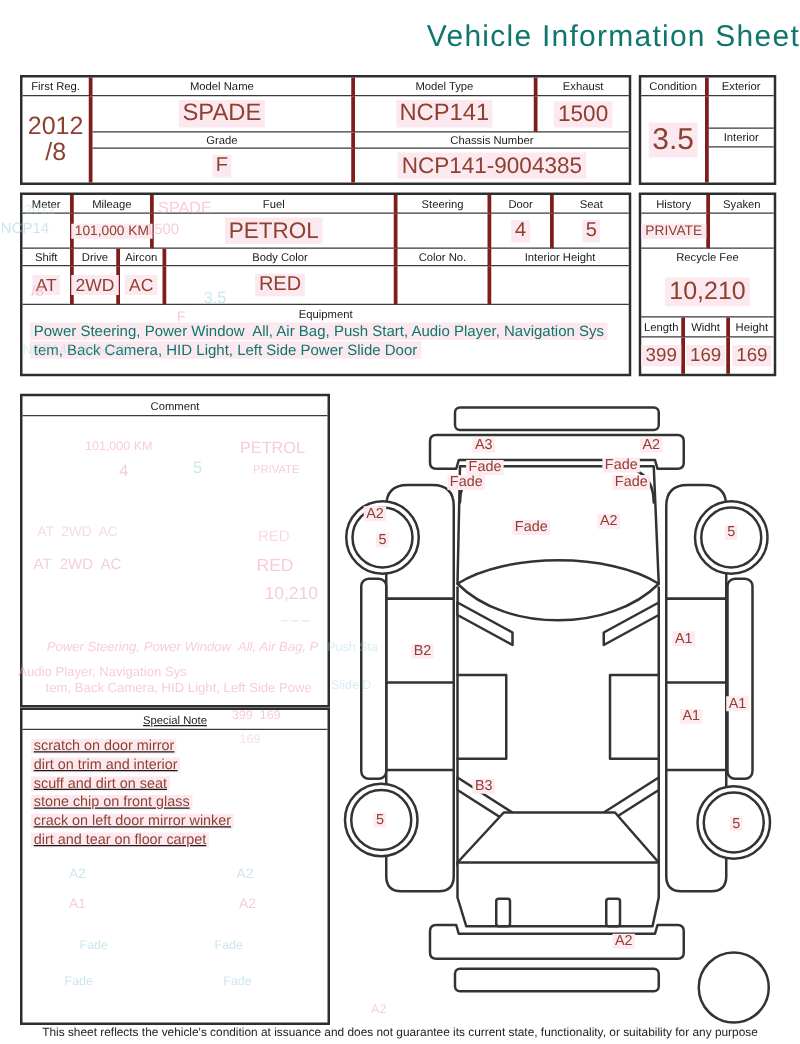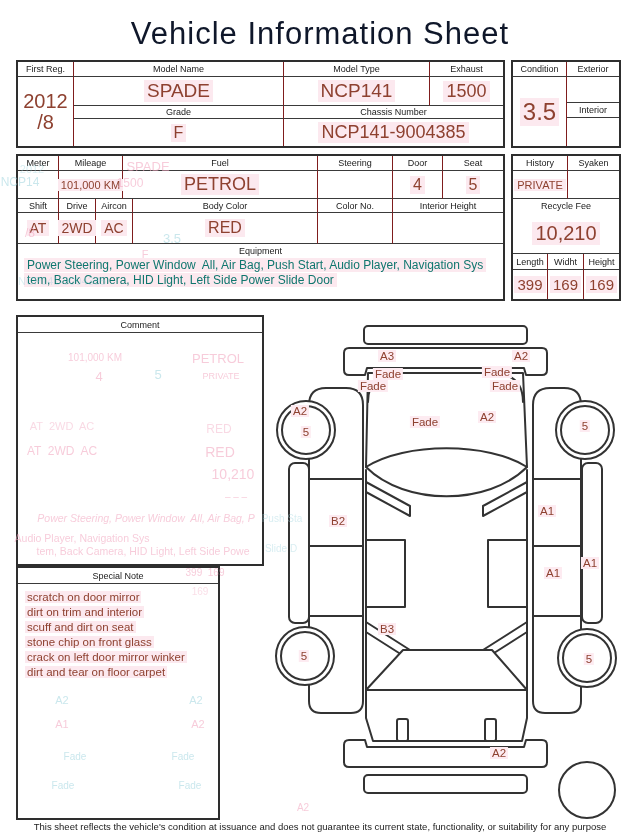--- a/index.html
+++ b/index.html
@@ -1,23 +1,23 @@
 <!DOCTYPE html>
 <html><head>
 <meta charset="utf-8">
 <style>
   html,body{margin:0;padding:0;background:#fff;}
   .sheet{position:relative;width:640px;height:835px;background:#ffffff;
          font-family:"Liberation Sans","DejaVu Sans",sans-serif;color:#1a1a1a;overflow:hidden;}
-  .title{position:absolute;top:16px;left:0;width:100%;text-align:center;
-         font-size:31px;letter-spacing:1px;color:#0f172a;}
+  .title{position:absolute;top:16px;left:0;width:100%;text-align:right;
+         font-size:24px;letter-spacing:1px;color:#0f766e;}
   .box{position:absolute;border:2px solid #2e2e2e;background:#fff;box-sizing:border-box;}
   .h{font-size:9px;display:flex;align-items:center;justify-content:center;color:#1a1a1a;}
   .c{display:flex;align-items:center;justify-content:center;}
-  .br{border-right:1px solid #7f1d1d;} .bb{border-bottom:1px solid #3a3a3a;}
+  .br{border-right:3px solid #7f1d1d;} .bb{border-bottom:1px solid #3a3a3a;}
   .val{color:#8e4130;}
   .hl{background:#fce9ef;padding:0 3px;white-space:pre;}
   
   #tbl-vehicle{left:16px;top:60px;width:489px;height:88px;display:grid;
     grid-template-columns:56px 210px 146px 1fr;grid-template-rows:15px 29px 13px 1fr;}
   .firstreg{grid-row:2/5;grid-column:1;flex-direction:column;font-size:20px;line-height:21px;}
   
   #tbl-cond{left:511px;top:60px;width:110px;height:88px;display:grid;
     grid-template-columns:54px 1fr;grid-template-rows:15px 26px 15px 1fr;}
   .condval{grid-row:2/5;grid-column:1;font-size:24px;}
@@ -34,21 +34,21 @@
   
   #tbl-hist{left:511px;top:154px;width:110px;height:147px;}
   .h-row{display:grid;box-sizing:border-box;}
   #histR1{grid-template-columns:55px 1fr;height:15px;}
   #histR2{grid-template-columns:55px 1fr;height:28px;}
   #histR3{height:14px;} #histR4{height:41px;}
   #dimsH{grid-template-columns:35px 36px 1fr;height:16px;}
   #dimsV{grid-template-columns:35px 36px 1fr;height:29px;}
   
   #box-comment{left:16px;top:315px;width:248px;height:251px;}
-  #box-note{left:16px;top:566px;width:204px;height:254px;}
+  #box-note{left:16px;top:566px;width:248px;height:254px;text-decoration:underline;}
   .sec-hdr{height:15px;border-bottom:1px solid #3a3a3a;font-size:9px;
            display:flex;align-items:center;justify-content:center;}
   .note-body{padding:6px 0 0 7px;}
   .note-line{font-size:11.5px;line-height:15px;color:#8e4130;}
   .note-line .hl{padding:0 2px;}
   
   #diagram-svg{position:absolute;left:270px;top:310px;width:370px;height:520px;}
   #label-layer,#ghost-layer{position:absolute;left:0;top:0;width:640px;height:835px;pointer-events:none;}
   .diag-label{position:absolute;transform:translate(-50%,-50%);font-size:11.5px;color:#8e4130;
               background:#fdebf1;padding:0 2px;white-space:nowrap;line-height:12px;}

